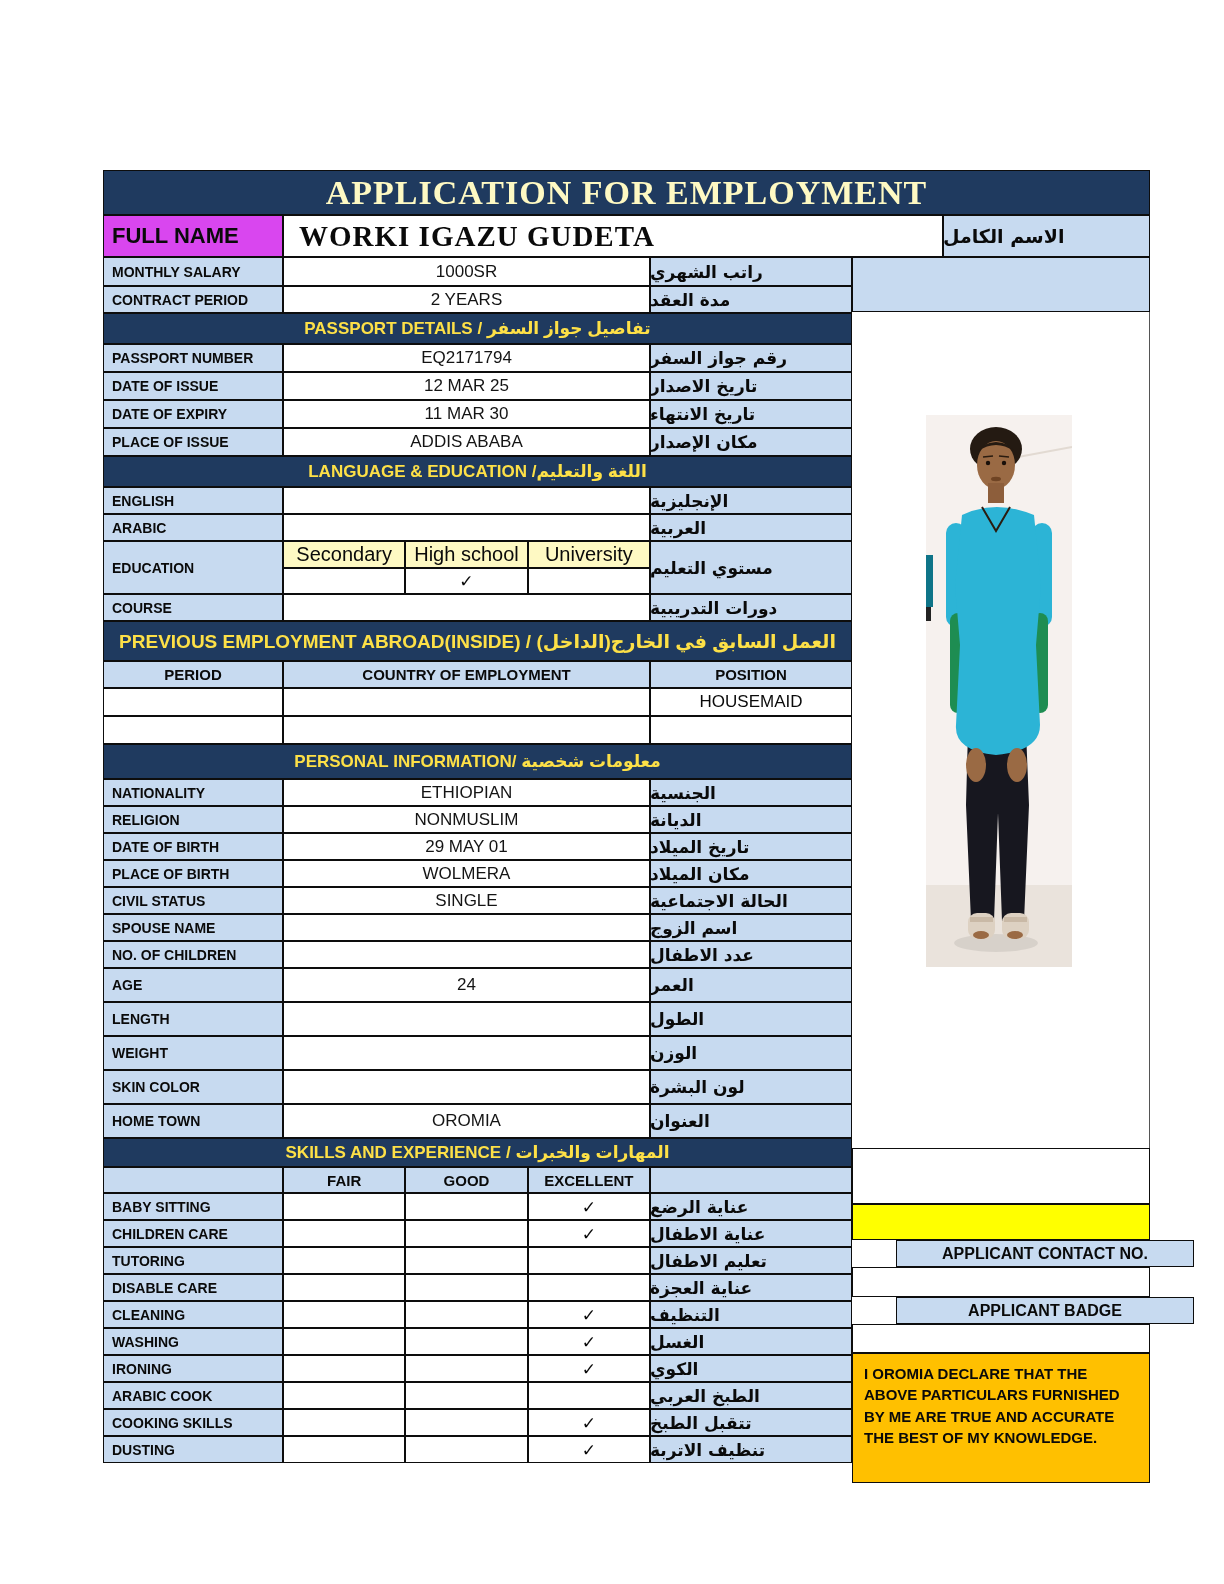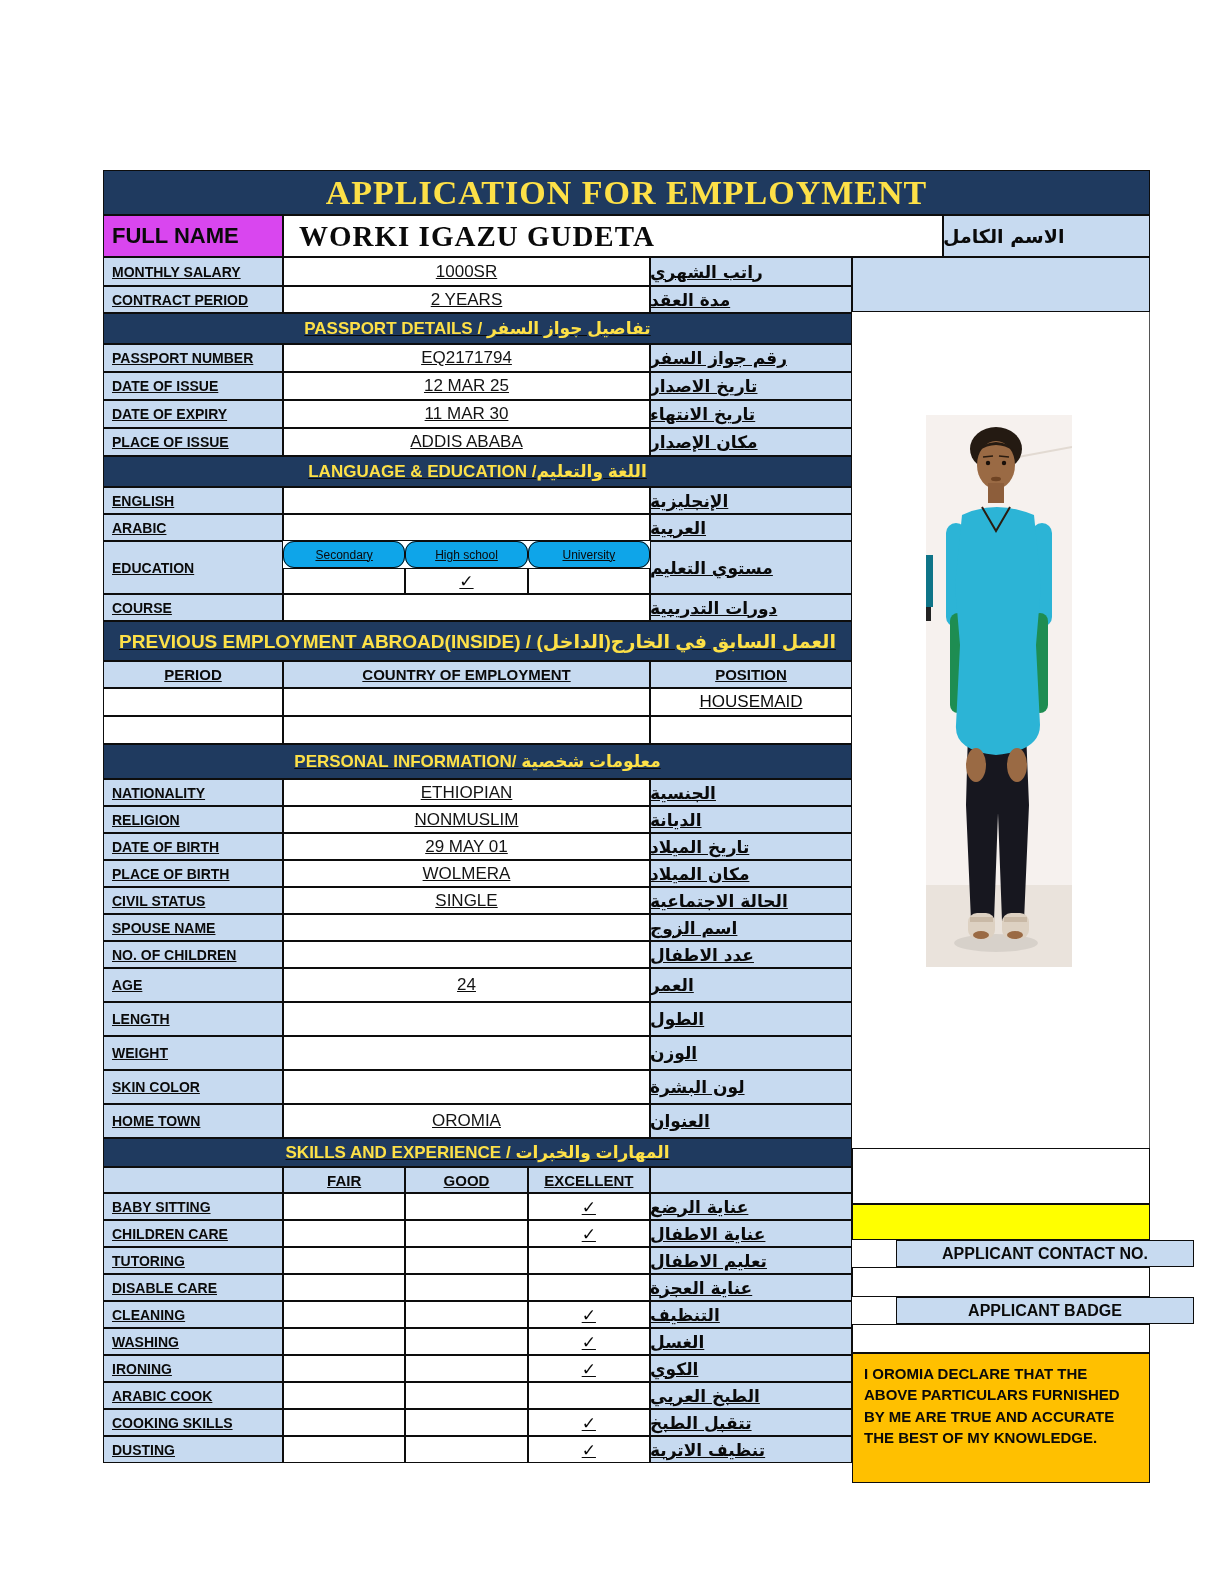--- a/index.html
+++ b/index.html
@@ -3,27 +3,27 @@
 <meta charset="utf-8">
 <style>
   * { box-sizing: border-box; margin: 0; padding: 0; }
   html,body { background:#ffffff; }
   body { width:1224px; height:1584px; position:relative; font-family:"Liberation Sans","DejaVu Sans",sans-serif; color:#0a0a0a; }
   .form { position:absolute; left:103px; top:170px; width:1047px; }
 
   
   .cell, .hdr, .rp-cell { outline:1px solid #0d0d0d; outline-offset:-1px; }
 
-  .titlebar { width:1047px; height:45px; background:#1f3a5f; color:#fde047;
+  .titlebar { width:1047px; height:45px; background:#1f3a5f; color:#fef9c3;
     display:flex; align-items:center; justify-content:center;
     font-family:"Liberation Serif",serif; font-weight:bold; font-size:34px; letter-spacing:1px; }
 
   .row { display:flex; }
   .columns { display:flex; align-items:flex-start; }
-  .lt { width:749px;text-decoration:underline; }
+  .lt { width:749px; }
   .rp { width:298px; }
 
   .lightblue { background:#c7daf0; }
   .white-bg { background:#ffffff; }
 
   .cell { display:flex; align-items:center; }
   .lbl { width:180px; background:#c7daf0; font-weight:bold; font-size:14px; padding-left:9px; }
   .val { width:367px; background:#ffffff; justify-content:center; font-size:17px; color:#141414; }
   .ar  { width:202px; background:#c7daf0; justify-content:flex-end; padding-right:9px;
          direction:rtl; font-weight:bold; font-size:17px; font-family:"DejaVu Sans",sans-serif; }
@@ -39,21 +39,21 @@
   .fn-ar  { width:207px; background:#c7daf0; display:flex; align-items:center; justify-content:flex-end;
             padding-right:10px; direction:rtl; font-weight:bold; font-size:19px; font-family:"DejaVu Sans",sans-serif; }
 
   
   .h26{height:26px}.h27{height:27px}.h28{height:28px}.h29{height:29px}.h30{height:30px}
   .h31{height:31px}.h34{height:34px}.h35{height:35px}.h36{height:36px}.h40{height:40px}
   .h42{height:42px}.h53{height:53px}.h55{height:55px}.h56{height:56px}.h130{height:130px}
 
   
   .third { flex:1; display:flex; align-items:center; justify-content:center; }
-  .opt { background:#0ea5e9; font-size:12px;border-radius:11px; }
+  .opt { background:#fef9c3; font-size:20px; }
   .chk { background:#ffffff; font-size:17px; font-weight:bold; font-family:"DejaVu Sans",sans-serif; }
   .edu-mid { width:367px; display:flex; flex-direction:column; }
   .edu-mid .row { width:100%; }
 
   
   .pe-period { width:180px; } .pe-country { width:367px; } .pe-pos { width:202px; }
   .pe-h { background:#c7daf0; font-weight:bold; font-size:15px; justify-content:center; }
   .pe-d { background:#ffffff; font-size:17px; justify-content:center; }
 
   

